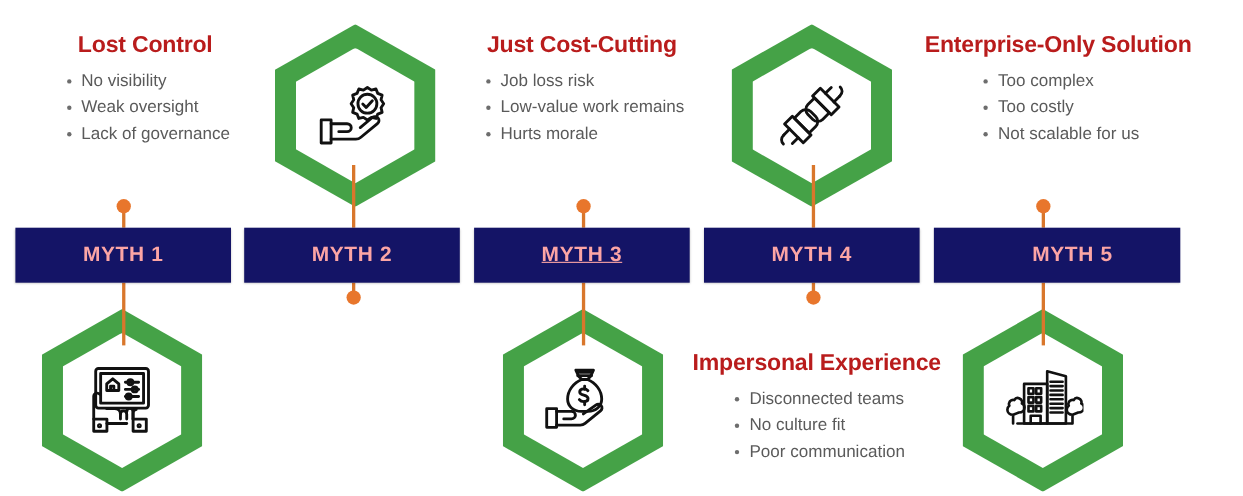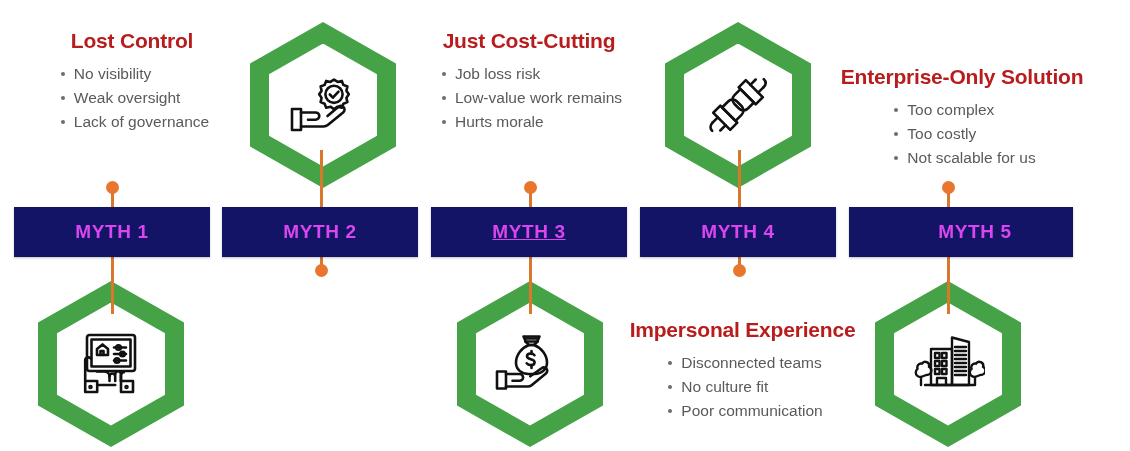--- a/index.html
+++ b/index.html
@@ -3,21 +3,21 @@
 <meta charset="utf-8">
 <style>
   html,body{margin:0;padding:0;background:#ffffff;}
   body{width:1130px;height:451px;font-family:"Liberation Sans",sans-serif;overflow:hidden;}
   #stage{position:relative;width:1130px;height:451px;background:#fff;}
 
   
   .bar{
     position:absolute;height:50px;background:#141466;
     display:flex;align-items:center;justify-content:center;
-    color:#d946ef;font-weight:bold;font-size:19px;letter-spacing:.6px;
+    color:#fca5a5;font-weight:bold;font-size:19px;letter-spacing:.6px;
     box-shadow:0 1px 2px rgba(0,0,0,.25);
   }
   .bar-1{left:14px;  top:207px;width:196px;}
   .bar-2{left:222px; top:207px;width:196px;}
   .bar-3{left:431px; top:207px;width:196px;text-decoration:underline;}
   .bar-4{left:640px; top:207px;width:196px;}
   .bar-5{left:849px; top:207px;width:196px;padding-left:28px;}
 
   
   .conn{position:absolute;width:3px;background:#D9772C;}
@@ -205,21 +205,21 @@
 
   <div class="tblock t-center t-centerwrap" style="left:404px;top:29px;width:250px;">
     <h3>Just Cost-Cutting</h3>
     <ul>
       <li>Job loss risk</li>
       <li>Low-value work remains</li>
       <li>Hurts morale</li>
     </ul>
   </div>
 
-  <div class="tblock t-center t-centerwrap" style="left:812px;top:29px;width:300px;margin-top:36px;">
+  <div class="tblock t-center t-centerwrap" style="left:812px;top:29px;width:300px;">
     <h3>Enterprise-Only Solution</h3>
     <ul>
       <li>Too complex</li>
       <li>Too costly</li>
       <li>Not scalable for us</li>
     </ul>
   </div>
 
 
   <div class="tblock t-center t-centerwrap" style="left:600px;top:318px;width:285px;">

